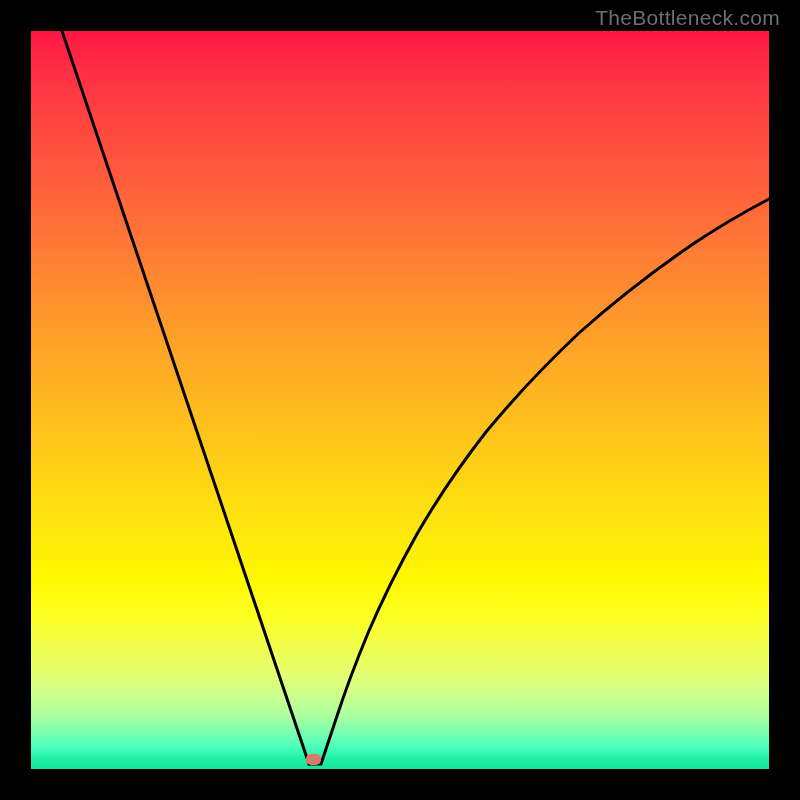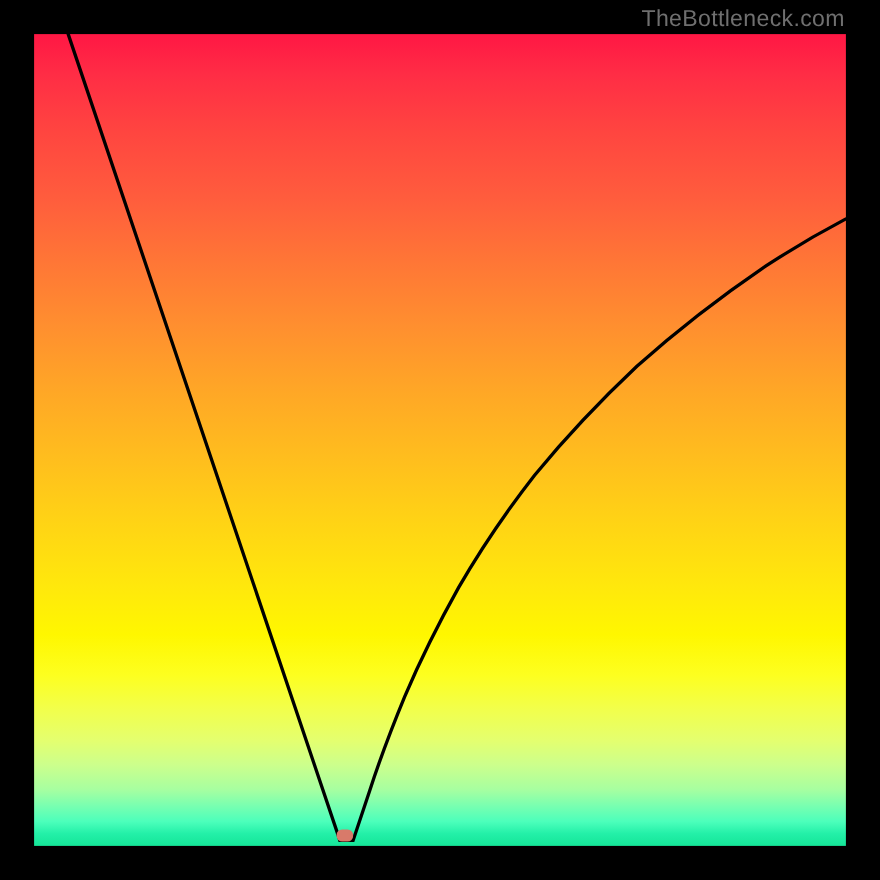--- a/index.html
+++ b/index.html
@@ -58,21 +58,21 @@
   .marker {
     position: absolute;
     width: 15px;
     height: 11px;
     background: #d87a6a;
     border-radius: 5px;
   }
   .watermark {
     position: absolute;
     top: 6px;
-    right: 32px;
+    right: 20px;
     color: #6f6f6f;
     font-size: 21px;
     font-weight: 500;
     letter-spacing: 0.3px;
   }
 </style>
 </head>
 <body>
 
 <div class="frame">

